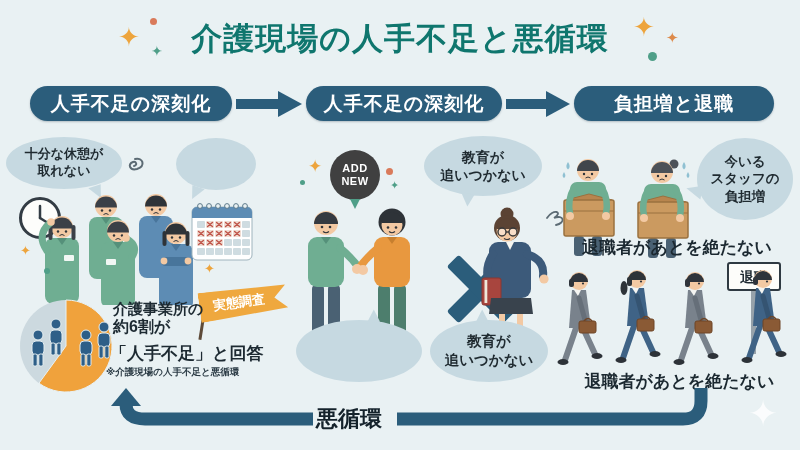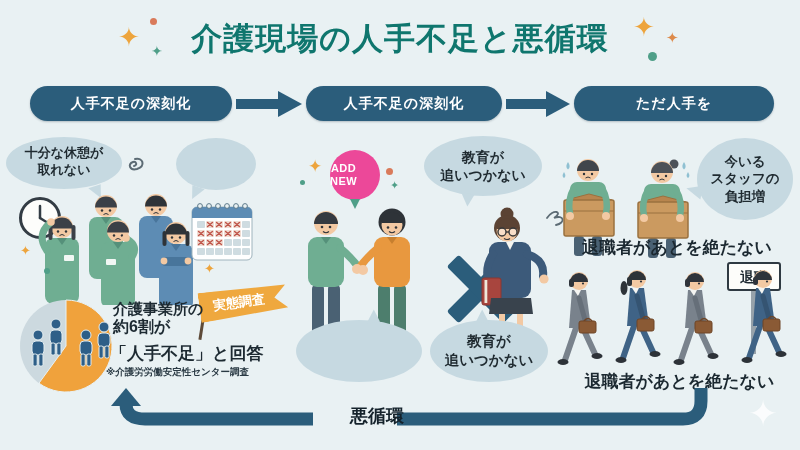--- a/index.html
+++ b/index.html
@@ -1,29 +1,29 @@
 <!DOCTYPE html>
 <html><head>
 <meta charset="utf-8">
 <style>
   html,body{margin:0;padding:0;}
   body{font-family:"Liberation Sans","DejaVu Sans",sans-serif;}
   #canvas{position:relative;width:800px;height:450px;background:#e9f1f3;overflow:hidden;color:#1b262d;}
   .abs{position:absolute;}
   .title{width:100%;text-align:center;top:18px;font-size:31px;font-weight:900;letter-spacing:1px;color:#0f766e;}
-  .pill{height:35px;line-height:35px;border-radius:18px;background:#2b5d7b;color:#fff;font-size:14px;font-weight:700;text-align:center;letter-spacing:1px;box-shadow:0 1px 2px rgba(20,40,55,.25);}
+  .pill{height:35px;line-height:35px;border-radius:18px;background:#2b5d7b;color:#fff;font-size:19px;font-weight:700;text-align:center;letter-spacing:1px;box-shadow:0 1px 2px rgba(20,40,55,.25);}
   .sparkle{line-height:1;}
   .dot{border-radius:50%;}
   .bubble{background:#c6d9e1;border-radius:50%;display:flex;align-items:center;justify-content:center;text-align:center;font-weight:700;color:#1f2a30;white-space:pre-line;line-height:1.3;}
   .tail{position:absolute;width:0;height:0;border-style:solid;}
-  .badge{background:#ec4899;border-radius:50%;display:flex;align-items:center;justify-content:flex-start;text-align:center;color:#fff;font-weight:800;white-space:pre-line;line-height:1.15;letter-spacing:.5px;}
+  .badge{background:#404040;border-radius:50%;display:flex;align-items:center;justify-content:center;text-align:center;color:#fff;font-weight:800;white-space:pre-line;line-height:1.15;letter-spacing:.5px;}
   .flag{background:#efa83e;color:#fff;font-weight:800;display:flex;align-items:center;justify-content:center;clip-path:polygon(0 0,100% 12%,86% 50%,100% 88%,0 100%);padding-right:8px;}
   .stat{line-height:1.15;color:#1d2a32;}
   .caption{font-weight:800;text-align:center;color:#1b2830;}
-  .cycle-label{font-size:18px;font-weight:800;text-align:right;color:#14222b;}
+  .cycle-label{font-size:22px;font-weight:800;text-align:left;color:#14222b;}
   svg{display:block;}
 </style>
 </head>
 <body>
 
 <div id="canvas">
 
   <div class="abs title">介護現場の人手不足と悪循環</div>
   <span class="abs sparkle" style="left:118px;top:24px;font-size:26px;color:#eda43c;">✦</span>
   <span class="abs dot" style="left:150px;top:18px;width:7px;height:7px;background:#d97a5a;"></span>
@@ -35,23 +35,23 @@
   <div class="abs pill" style="left:30px;top:86px;width:202px;">人手不足の深刻化</div>
   <svg class="abs" style="left:236px;top:91px;" width="66" height="26" viewBox="0 0 66 26">
       <rect x="0" y="8" width="44" height="10" fill="#2b5d7b"></rect>
       <polygon points="42,0 66,13 42,26" fill="#2b5d7b"></polygon>
     </svg>
   <div class="abs pill" style="left:306px;top:86px;width:196px;">人手不足の深刻化</div>
   <svg class="abs" style="left:506px;top:91px;" width="64" height="26" viewBox="0 0 64 26">
       <rect x="0" y="8" width="42" height="10" fill="#2b5d7b"></rect>
       <polygon points="40,0 64,13 40,26" fill="#2b5d7b"></polygon>
     </svg>
-  <div class="abs pill" style="left:574px;top:86px;width:200px;">ただ人手を</div>
-
-  <div class="abs bubble" style="left:6px;top:137px;width:116px;height:52px;font-size:13px;font-family:Liberation Mono, monospace;">
+  <div class="abs pill" style="left:574px;top:86px;width:200px;">負担増と退職</div>
+
+  <div class="abs bubble" style="left:6px;top:137px;width:116px;height:52px;font-size:13px;">
     <span>十分な休憩が
 取れない</span>
     <span class="tail" style="bottom:-10px;left:72%;border-width:13px 4px 0 9px;border-color:#c6d9e1 transparent transparent transparent;transform:rotate(-18deg);"></span>
   </div>
   <div class="abs bubble" style="left:176px;top:138px;width:80px;height:52px;font-size:13px;">
     <span class="tail" style="bottom:-10px;left:18%;border-width:13px 9px 0 4px;border-color:#c6d9e1 transparent transparent transparent;transform:rotate(18deg);"></span>
   </div>
   <svg class="abs" style="left:122px;top:156px;" width="24" height="26" viewBox="0 0 24 26">
       <path d="M13,3 C21,1 24,10 15,13 C8,15 5,8 11,6 C14,5 16,9 12,10" fill="none" stroke="#5c6b74" stroke-width="2" stroke-linecap="round"></path>
     </svg>
@@ -190,21 +190,21 @@
   </svg>
 
   <div class="abs" style="left:202px;top:294px;width:2.5px;height:46px;background:#5d4a38;transform:rotate(9deg);"></div>
   <div class="abs flag" style="left:199px;top:287px;width:80px;height:30px;font-size:13px;transform:rotate(-8deg);">
     <span>実態調査</span>
   </div>
 
   <div class="abs stat" style="left:113px;top:300px;font-size:15px;font-weight:700;">介護事業所の</div>
   <div class="abs stat" style="left:113px;top:318px;font-size:16px;font-weight:900;">約6割が</div>
   <div class="abs stat" style="left:110px;top:344px;font-size:17px;font-weight:800;">「人手不足」と回答</div>
-  <div class="abs stat" style="left:106px;top:367px;font-size:9.5px;font-weight:700;color:#2a3a44;">※介護労労働安定性センター調査</div>
+  <div class="abs stat" style="left:106px;top:367px;font-size:9.5px;font-weight:700;color:#2a3a44;">※介護現場の人手不足と悪循環</div>
 
   <div class="abs badge" style="left:330px;top:150px;width:50px;height:50px;font-size:11px;">
     <span>ADD
 NEW</span>
     <span class="tail" style="bottom:-9px;left:40%;border-width:10px 5px 0 5px;border-color:#4f9f88 transparent transparent transparent;"></span>
   </div>
   <span class="abs sparkle" style="left:308px;top:158px;font-size:17px;color:#eda43c;">✦</span>
   <span class="abs dot" style="left:386px;top:168px;width:7px;height:7px;background:#d97a5a;"></span>
   <span class="abs sparkle" style="left:390px;top:180px;font-size:11px;color:#4f9f88;">✦</span>
   <span class="abs dot" style="left:300px;top:180px;width:5px;height:5px;background:#4f9f88;"></span>

